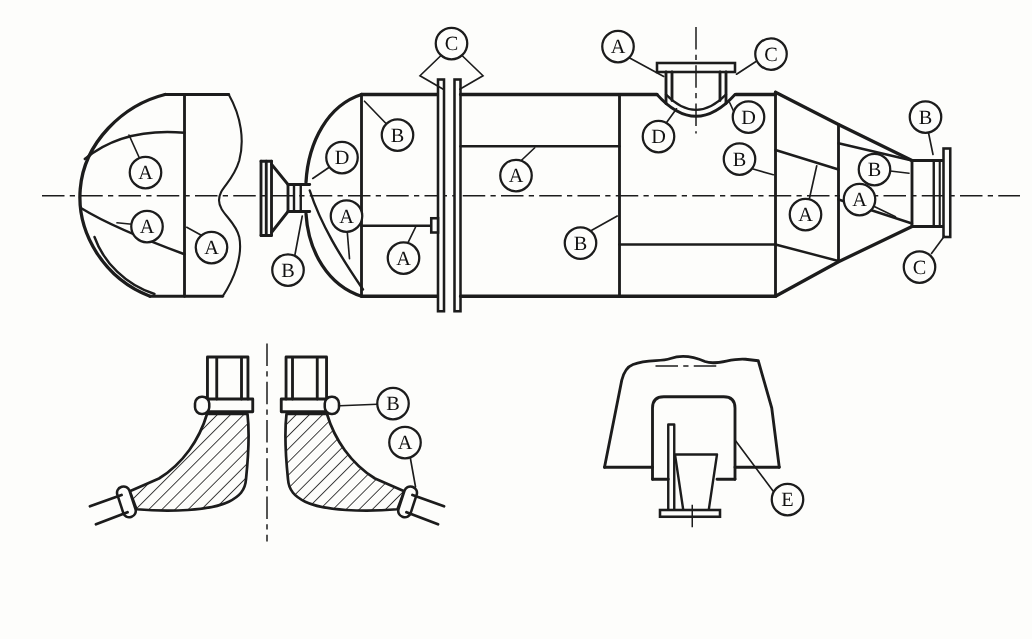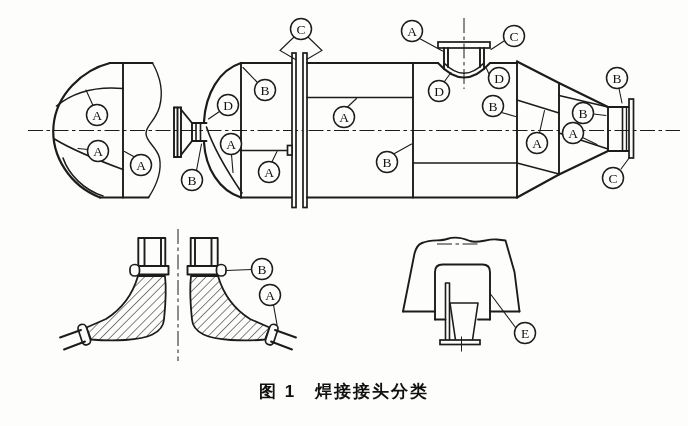--- a/index.html
+++ b/index.html
@@ -254,14 +254,13 @@
           <text class="lblt" x="270" y="295">A</text>
     </g>
     <g>
       <line class="leader" x1="515.5" y1="327.5" x2="490.5" y2="294"></line>
       <circle class="lblc" cx="525" cy="333" r="10.5"></circle>
           <text class="lblt" x="525" y="333">E</text>
     </g>
   </g>
 </svg>
 
-<div class="caption">图 1　焊接接头分类</div>
 </div>
 
 </body></html>

